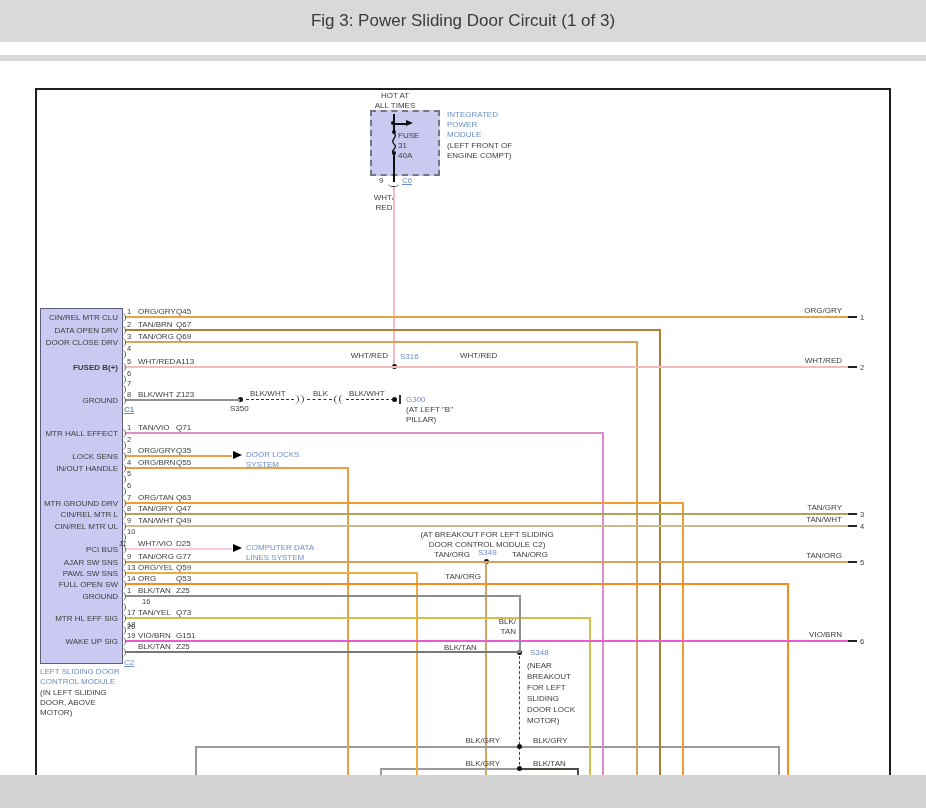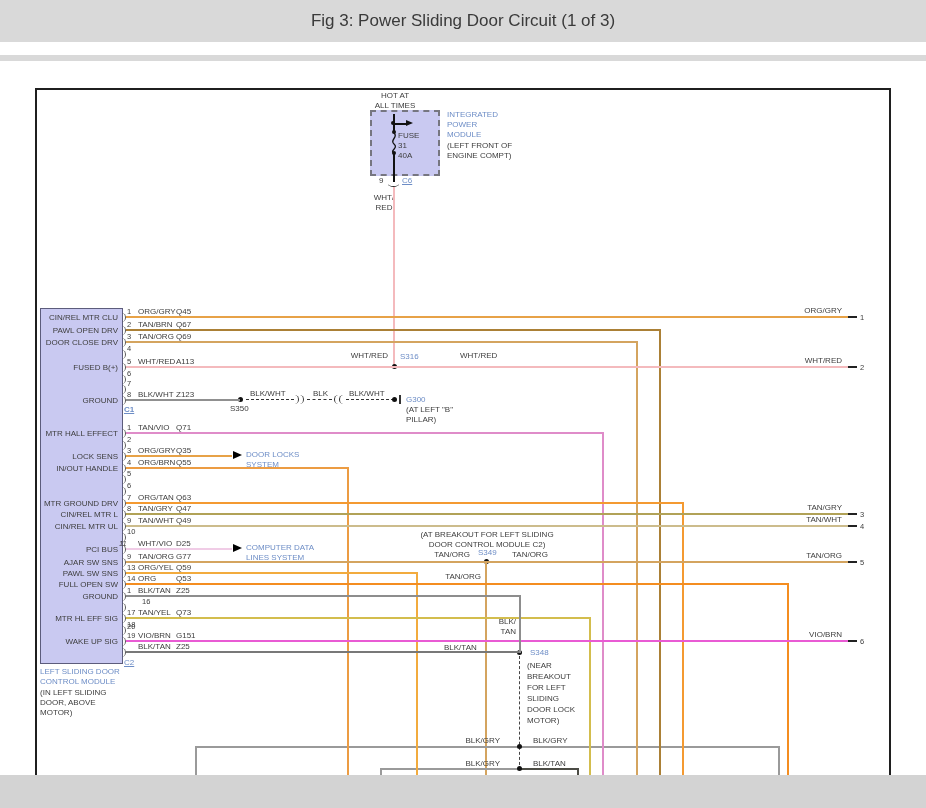--- a/index.html
+++ b/index.html
@@ -153,37 +153,37 @@
     <span class="txt small" style="left: 127px; top: 307px;">1</span>
     <span class="txt r" style="left: 14px; top: 313px; width: 104px;">CIN/REL MTR CLU</span>
     <span class="txt" style="left: 138px; top: 307px;">ORG/GRY</span>
     <span class="txt" style="left: 176px; top: 307px;">Q45</span>
     <span class="abs" style="left: 126px; top: 316px; width: 722px; height: 2px; background: rgb(231, 162, 71);"></span>
     <span class="abs" style="left: 848px; top: 316px; width: 9px; height: 1.5px; background: rgb(34, 34, 34);"></span>
     <span class="txt small" style="left: 860px; top: 313px;">1</span>
     <span class="txt r" style="left: 780px; top: 306px; width: 62px;">ORG/GRY</span>
     <span class="pinarc" style="left: 120px; top: 326px;"></span>
     <span class="txt small" style="left: 127px; top: 320px;">2</span>
-    <span class="txt r" style="left: 14px; top: 326px; width: 104px;">PAWL OPEN DRV</span>
+    <span class="txt r" style="left: 14px; top: 326px; width: 104px;">DATA OPEN DRV</span>
     <span class="txt" style="left: 138px; top: 320px;">TAN/BRN</span>
     <span class="txt" style="left: 176px; top: 320px;">Q67</span>
     <span class="abs" style="left: 126px; top: 329px; width: 535px; height: 2px; background: rgb(171, 128, 54);"></span>
     <span class="abs" style="left: 659px; top: 329px; width: 2px; height: 446px; background: rgb(171, 128, 54);"></span>
     <span class="pinarc" style="left: 120px; top: 338px;"></span>
     <span class="txt small" style="left: 127px; top: 332px;">3</span>
     <span class="txt r" style="left: 14px; top: 338px; width: 104px;">DOOR CLOSE DRV</span>
     <span class="txt" style="left: 138px; top: 332px;">TAN/ORG</span>
     <span class="txt" style="left: 176px; top: 332px;">Q69</span>
     <span class="abs" style="left: 126px; top: 341px; width: 512px; height: 2px; background: rgb(212, 164, 95);"></span>
     <span class="abs" style="left: 636px; top: 341px; width: 2px; height: 434px; background: rgb(212, 164, 95);"></span>
     <span class="pinarc" style="left: 120px; top: 350px;"></span>
     <span class="txt small" style="left: 127px; top: 344px;">4</span>
     <span class="pinarc" style="left: 120px; top: 363px;"></span>
     <span class="txt small" style="left: 127px; top: 357px;">5</span>
-    <span class="txt r" style="left: 14px; top: 363px; width: 104px;">FUSED B(+)</span>
+    <span class="txt r" style="left: 14px; top: 363px; width: 104px; font-weight: bold;">FUSED B(+)</span>
     <span class="txt" style="left: 138px; top: 357px;">WHT/RED</span>
     <span class="txt" style="left: 176px; top: 357px;">A113</span>
     <span class="abs" style="left: 126px; top: 366px; width: 722px; height: 2px; background: rgb(244, 186, 189);"></span>
     <span class="abs" style="left: 848px; top: 366px; width: 9px; height: 1.5px; background: rgb(34, 34, 34);"></span>
     <span class="txt small" style="left: 860px; top: 363px;">2</span>
     <span class="txt r" style="left: 780px; top: 356px; width: 62px;">WHT/RED</span>
     <span class="pinarc" style="left: 120px; top: 375px;"></span>
     <span class="txt small" style="left: 127px; top: 369px;">6</span>
     <span class="pinarc" style="left: 120px; top: 385px;"></span>
     <span class="txt small" style="left: 127px; top: 379px;">7</span>

